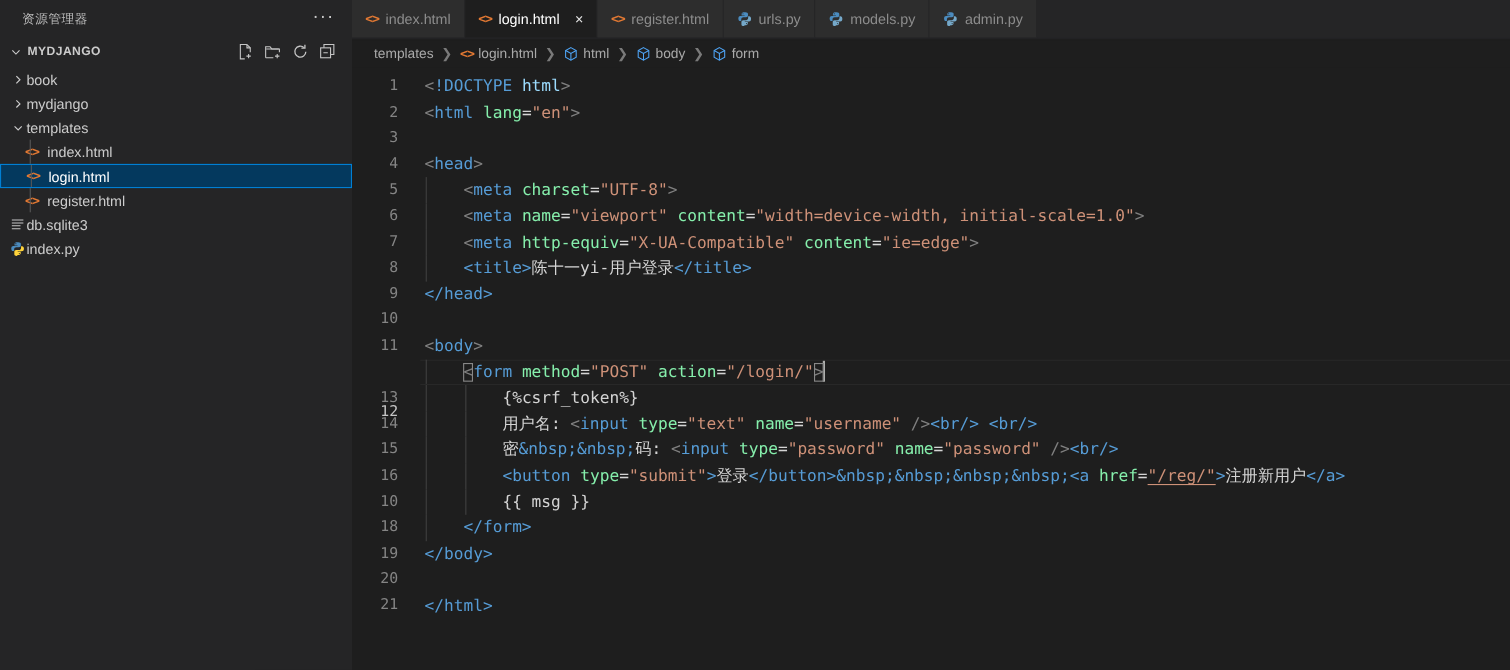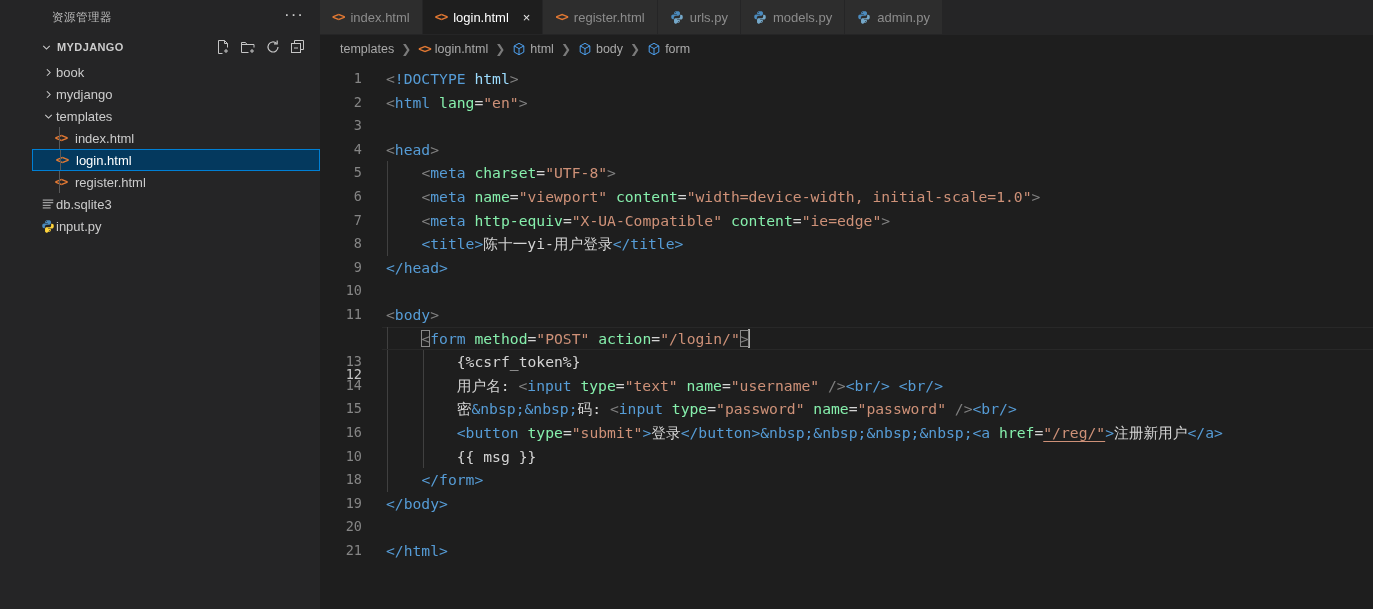--- a/index.html
+++ b/index.html
@@ -10,21 +10,20 @@
     overflow: hidden;
   }
   .app { display: flex; width: 1373px; height: 609px; }
 
   
   .sidebar {
     width: 320px; height: 609px;
     background: #252526;
     display: flex; flex-direction: column;
     flex: 0 0 320px;
-    padding-left: 32px;
   }
   .sb-title {
     height: 35px; display: flex; align-items: center;
     padding: 0 8px 0 20px; justify-content: space-between;
   }
   .sb-title-text {
     font-size: 11.5px; color: #bbbbbb; letter-spacing: .5px;
     font-family: "Liberation Sans", sans-serif;
   }
   .sb-title-dots {
@@ -246,21 +245,21 @@
         <span class="lbl">db.sqlite3</span>
       </div>
 
       <div class="row indent-1">
         <span class="chev">
           <svg width="14" height="14" viewBox="0 0 16 16">
             <path d="M7.8 1.3c-2 0-3 .6-3 1.8v1.6h3.1v.5H3.6c-1.3 0-2.2.8-2.2 2.6 0 1.7.7 2.7 2 2.7h1v-1.8c0-1.3 1-2.2 2.3-2.2h2.8c1.1 0 1.9-.8 1.9-1.8V3.1c0-1-.9-1.8-2.6-1.8zM6.2 2.3c.3 0 .6.3.6.6s-.3.6-.6.6-.6-.3-.6-.6.3-.6.6-.6z" fill="#4b8bbe"></path>
             <path d="M8.2 14.7c2 0 3-.6 3-1.8v-1.6H8.1v-.5h4.3c1.3 0 2.2-.8 2.2-2.6 0-1.7-.7-2.7-2-2.7h-1v1.8c0 1.3-1 2.2-2.3 2.2H6.5c-1.1 0-1.9.8-1.9 1.8v2.6c0 1 .9 1.8 2.6 1.8zM9.8 13.7c-.3 0-.6-.3-.6-.6s.3-.6.6-.6.6.3.6.6-.3.6-.6.6z" fill="#ffd43b"></path>
           </svg>
         </span>
-        <span class="lbl">input.py</span>
+        <span class="lbl">index.py</span>
       </div>
 
     </div>
   </div>
 
   <div class="main">
 
     <div class="tabbar">
 
       <div class="tab">

